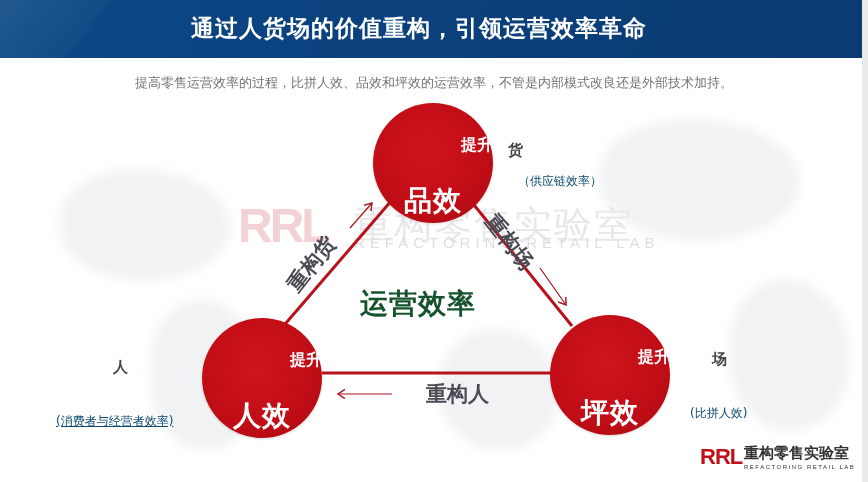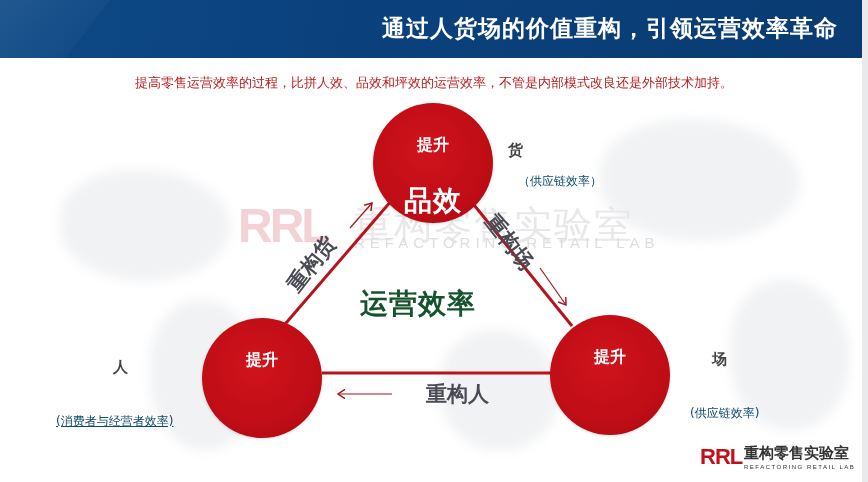--- a/index.html
+++ b/index.html
@@ -1,29 +1,29 @@
 <!DOCTYPE html>
 <html><head>
 <meta charset="utf-8">
 <style>
   html,body{margin:0;padding:0;}
   body{width:868px;height:482px;position:relative;overflow:hidden;background:#ffffff;font-family:"DejaVu Sans","Liberation Sans",sans-serif;}
   .header{position:absolute;left:0;top:0;width:868px;height:58px;background:linear-gradient(100deg,#0e4a86 0%,#0b4380 30%,#0a3f79 60%,#0a3b72 100%);}
   .header-shape{position:absolute;left:0;top:0;width:110px;height:58px;background:linear-gradient(135deg,rgba(255,255,255,0.08),rgba(255,255,255,0));clip-path:polygon(0 0,100% 0,60% 100%,0 100%);}
-  .title{position:absolute;left:0;right:0;top:13px;text-align:right;color:#ffffff;font-size:23px;font-weight:bold;letter-spacing:1px;padding-right:30px;}
+  .title{position:absolute;left:0;right:0;top:13px;text-align:center;color:#ffffff;font-size:23px;font-weight:bold;letter-spacing:1px;padding-right:30px;}
   .edge{position:absolute;right:0;top:0;width:6px;height:482px;background:#e9eaec;}
-  .subtitle{position:absolute;left:0;right:0;top:74px;text-align:center;color:#b91c1c;font-size:13px;}
+  .subtitle{position:absolute;left:0;right:0;top:74px;text-align:center;color:#737373;font-size:13px;}
   .map-blob{position:absolute;background:#f1f2f4;border-radius:45% 55% 50% 50%;filter:blur(6px);}
   .watermark{position:absolute;left:238px;top:198px;}
   .wm-rrl{position:absolute;left:0;top:0;font-size:48px;font-weight:bold;color:#f3d2d7;letter-spacing:-3px;font-family:"Liberation Sans",sans-serif;}
   .wm-cn{position:absolute;left:116px;top:2px;font-size:38px;color:#e8e8ea;white-space:nowrap;letter-spacing:2px;}
   .wm-en{position:absolute;left:116px;top:36px;font-size:15px;color:#dedede;letter-spacing:5px;white-space:nowrap;font-family:"Liberation Sans",sans-serif;}
   svg.lines{position:absolute;left:0;top:0;}
   .node{position:absolute;width:120px;height:120px;border-radius:50%;background:radial-gradient(circle at 45% 40%,#d0131c 0%,#c00d16 60%,#a80a12 100%);color:#fff;text-align:center;box-shadow:0 1px 3px rgba(0,0,0,0.15);}
-  .node .small{position:absolute;left:0;right:0;top:32px;font-size:16px;font-weight:bold;}
+  .node .small{position:absolute;left:0;right:0;top:32px;font-size:16px;font-weight:bold;text-align:right;}
   .node .big{position:absolute;left:0;right:0;top:52px;font-size:28px;font-weight:bold;letter-spacing:1px;margin-top:27px;}
   .center-label{position:absolute;left:360px;top:285px;color:#14532d;font-size:28px;font-weight:bold;letter-spacing:1px;}
   .edge-label{position:absolute;color:#4a4a55;font-size:21px;font-weight:bold;white-space:nowrap;}
   .side-main{position:absolute;color:#444;font-size:15px;font-weight:bold;}
   .side-sub{position:absolute;color:#0c4a6e;font-size:12px;white-space:nowrap;margin-top:29px;}
   .logo{position:absolute;left:700px;top:444px;}
   .logo-rrl{position:absolute;left:0;top:0;font-size:22px;font-weight:bold;color:#c0111b;letter-spacing:-1px;font-family:"Liberation Sans",sans-serif;}
   .logo-cn{position:absolute;left:44px;top:0;font-size:15px;color:#333;white-space:nowrap;font-weight:bold;}
   .logo-en{position:absolute;left:44px;top:20px;font-size:6px;color:#333;white-space:nowrap;letter-spacing:1.5px;font-family:"Liberation Sans",sans-serif;}
 </style>
@@ -65,37 +65,39 @@
   <line x1="540" y1="268" x2="566" y2="305" stroke="#a5151d" stroke-width="1.2" marker-end="url(#ah)"></line>
   <line x1="392" y1="394" x2="338" y2="394" stroke="#a5151d" stroke-width="1.2" marker-end="url(#ah)"></line>
 </svg>
 
 <div class="node" style="left:373px;top:103px;">
   <div class="small">提升</div>
   <div class="big">品效</div>
 </div>
 <div class="node" style="left:202px;top:318px;">
   <div class="small">提升</div>
+  <div class="big">人效</div>
 </div>
 <div class="node" style="left:550px;top:315px;">
   <div class="small">提升</div>
+  <div class="big">坪效</div>
 </div>
 
 <div class="center-label">运营效率</div>
 
 <div class="edge-label" style="left:280px;top:250px;transform:rotate(-52deg);transform-origin:center;">重构货</div>
 <div class="edge-label" style="left:478px;top:228px;transform:rotate(52deg);transform-origin:center;">重构场</div>
 <div class="edge-label" style="left:426px;top:380px;">重构人</div>
 
 <div class="side-main" style="left:508px;top:141px;">货</div>
 <div class="side-sub" style="left:518px;top:144px;">（供应链效率）</div>
 
 <div class="side-main" style="left:113px;top:358px;">人</div>
 <div class="side-sub" style="left:56px;top:384px;text-decoration:underline;">(消费者与经营者效率)</div>
 
 <div class="side-main" style="left:712px;top:350px;">场</div>
-<div class="side-sub" style="left:690px;top:376px;">(供应链效率)</div>
+<div class="side-sub" style="left:690px;top:376px;">(比拼人效)</div>
 
 <div class="logo">
   <div class="logo-rrl">RRL</div>
   <div class="logo-cn">重构零售实验室</div>
   <div class="logo-en">REFACTORING RETAIL LAB</div>
 </div>
 
 </body></html>

